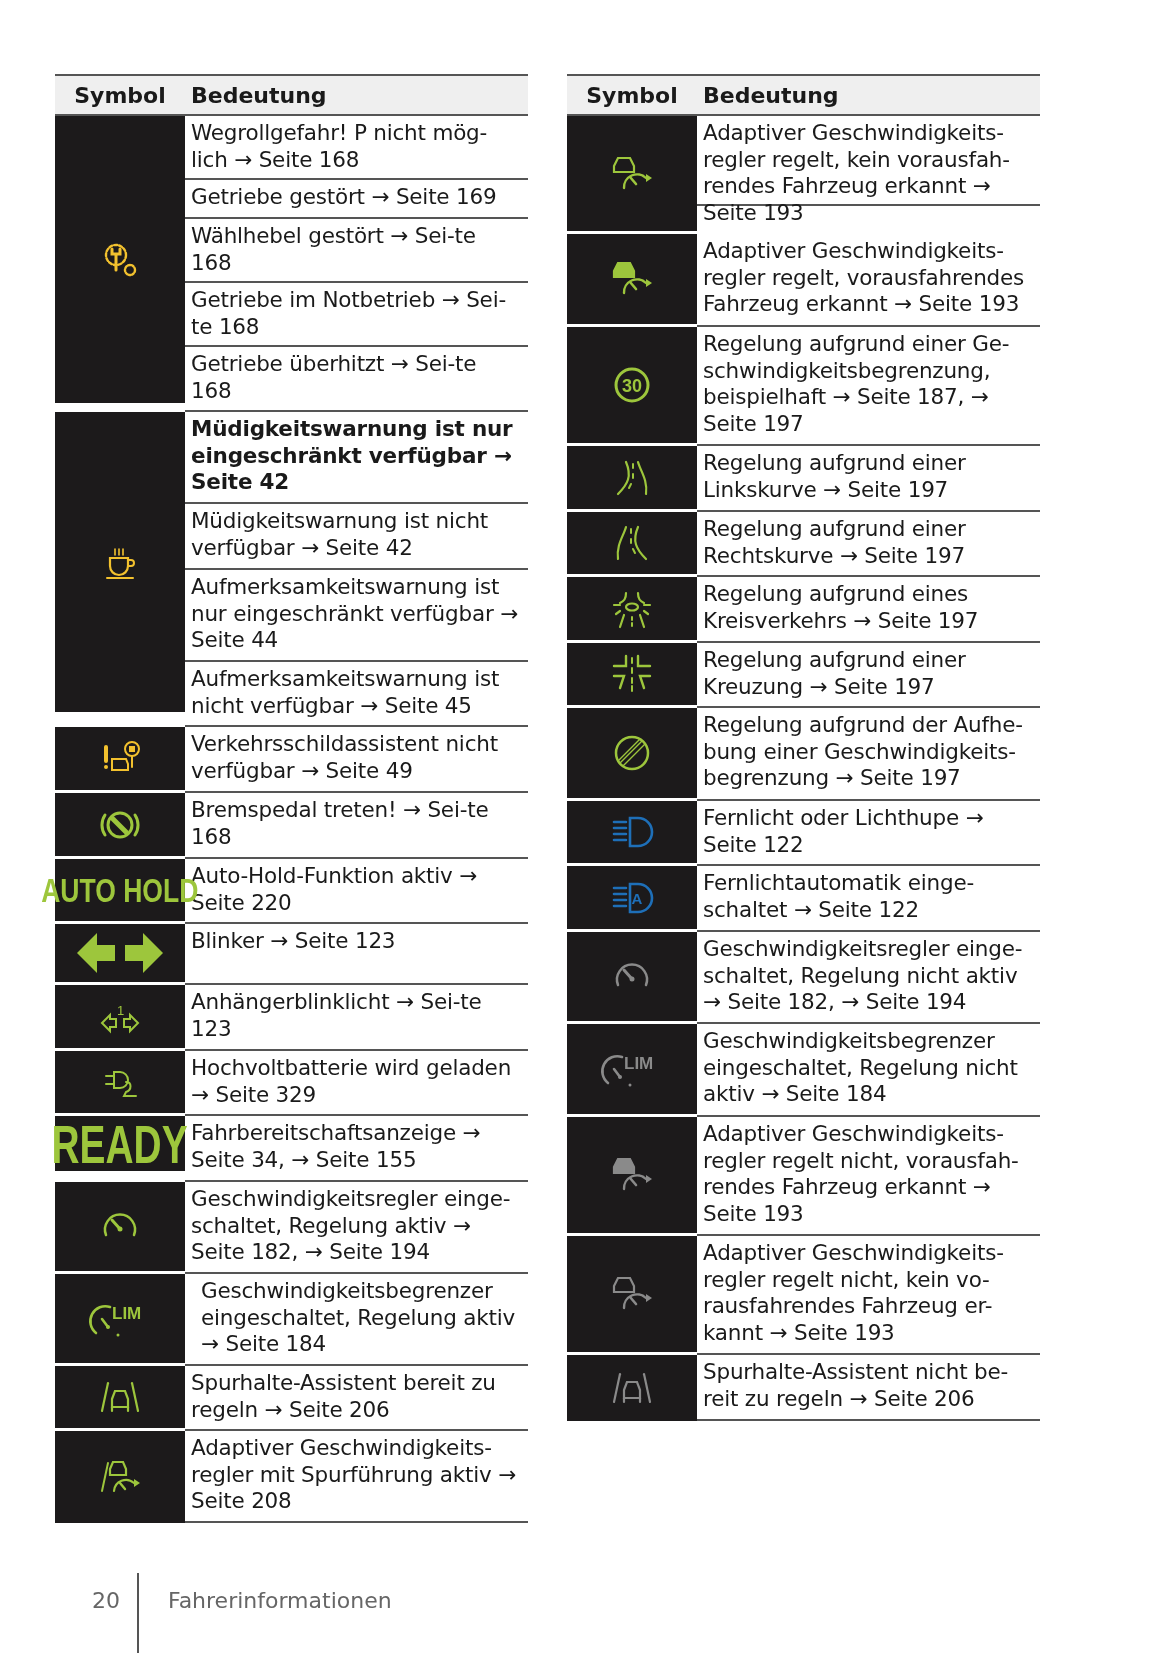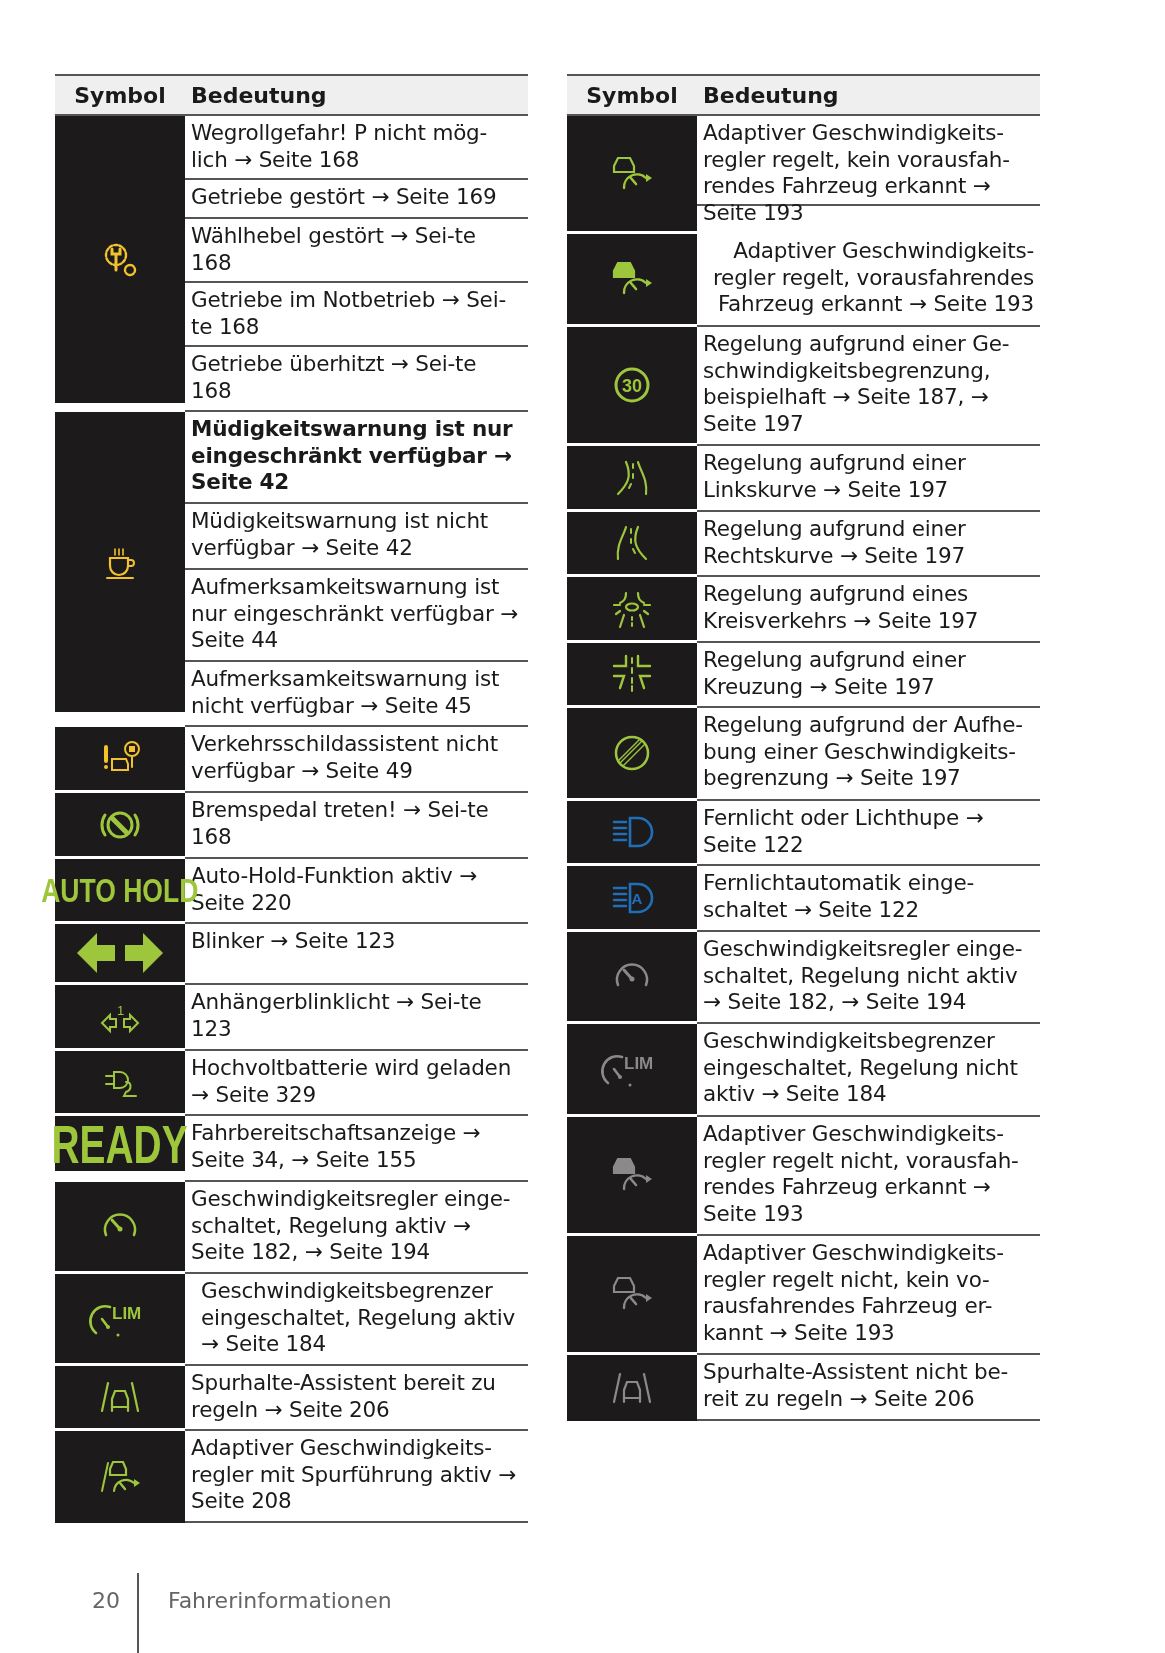--- a/index.html
+++ b/index.html
@@ -247,21 +247,21 @@
           <span style="display: inline-flex;">
             <svg width="44" height="44" viewBox="0 0 44 44" fill="none" stroke-linecap="round">
               <path d="M4 14 L8 6 H20 L24 14 V20 H4 Z" stroke="#9dc63c" stroke-width="2.2" fill="#9dc63c"></path>
               <path d="M14 36 A13 13 0 0 1 36 26" stroke="#9dc63c" stroke-width="2.4"></path>
               <line x1="26" y1="32" x2="20" y2="25" stroke="#9dc63c" stroke-width="2.6"></line>
               <polygon points="36,22 42,26 36,30" fill="#9dc63c"></polygon>
             </svg>
           </span>
         </div>
         <div class="rows">
-          <div class="row" style="height: 93px; text-align: right;">Adaptiver Geschwindigkeits-regler regelt, vorausfahrendes Fahrzeug erkannt → Seite 193</div>
+          <div class="row" style="height: 93px;">Adaptiver Geschwindigkeits-regler regelt, vorausfahrendes Fahrzeug erkannt → Seite 193</div>
         </div>
       </div>
       <div class="grp">
         <div class="sym" style="height: 119px;">
           <span style="display: inline-flex;">
             <svg width="44" height="44" viewBox="0 0 44 44" fill="none" stroke-linecap="round">
               <circle cx="22" cy="22" r="16" stroke="#9dc63c" stroke-width="3"></circle>
               <text x="22" y="29" text-anchor="middle" font-size="18" font-weight="bold" fill="#9dc63c" font-family="Liberation Sans, sans-serif">30</text>
             </svg>
           </span>

